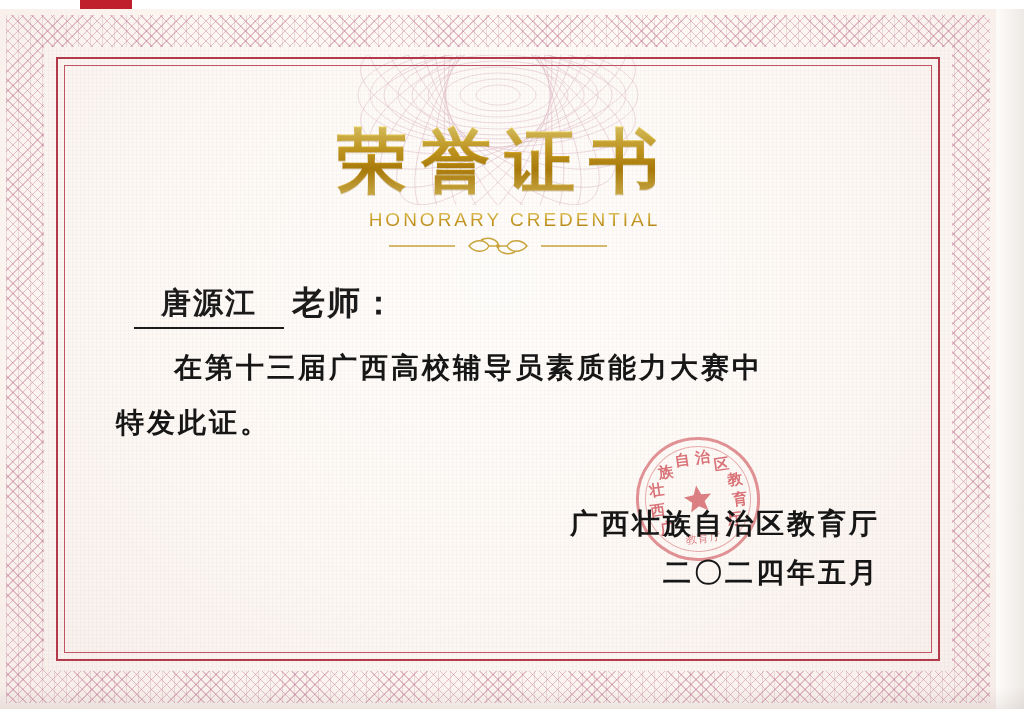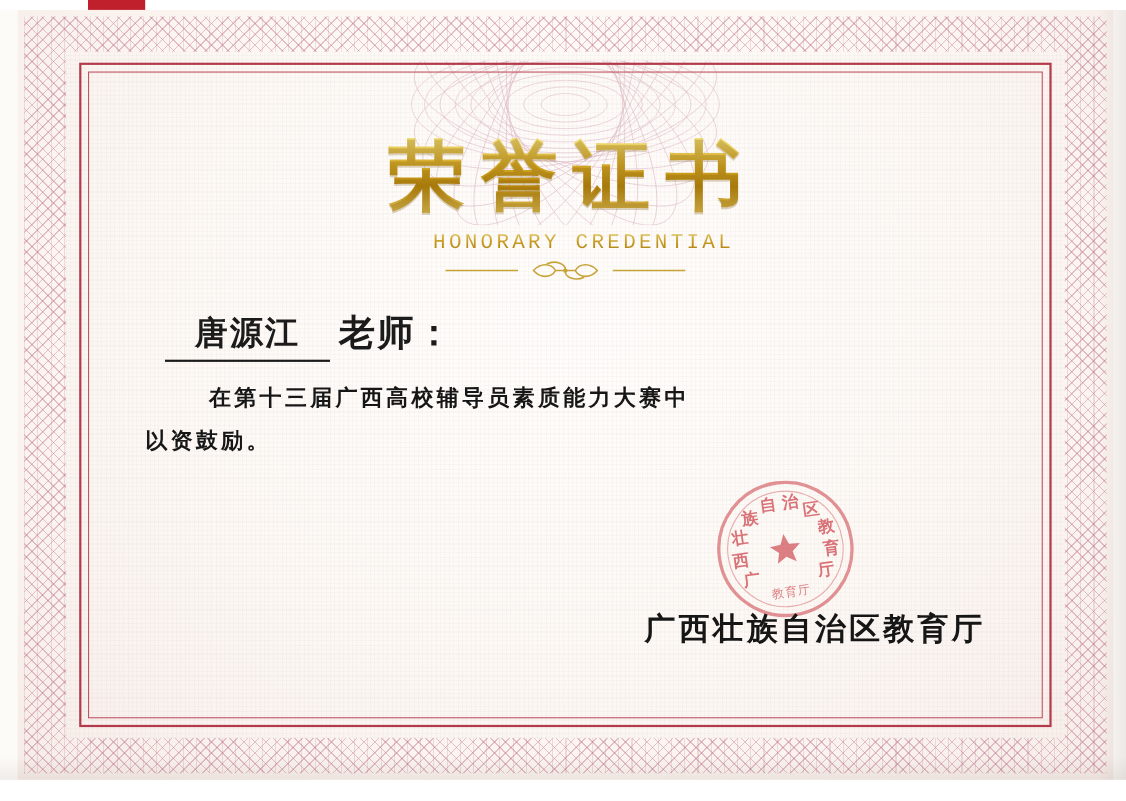--- a/index.html
+++ b/index.html
@@ -38,21 +38,21 @@
     top: 0;
     width: 1024px;
     height: 9px;
     background: #ffffff;
     z-index: 30;
   }
 
   
   .certificate {
     position: absolute;
-    left: 16px;
+    left: 0;
     top: 9px;
     width: 996px;
     height: 700px;
     background:
       radial-gradient(ellipse at 50% 40%, #fffdfa 0%, #fdf7f2 55%, #f6ece8 100%);
   }
 
   
   .guilloche {
     position: absolute;
@@ -144,21 +144,21 @@
     background: linear-gradient(180deg, #f3e07a 0%, #d4a824 35%, #b8860b 60%, #e8cc63 100%);
     -webkit-background-clip: text;
     background-clip: text;
     color: transparent;
     text-shadow: 0 1px 0 rgba(120,85,10,0.25);
     display: inline-block;
     padding-left: 14px;
   }
   .title-en {
     margin-top: 10px;
-    font-family: Liberation Mono, monospace;
+    font-family: Liberation Sans, sans-serif;
     font-size: 19px;
     letter-spacing: 3px;
     background: linear-gradient(180deg, #e6cf72 0%, #c79b22 50%, #a8780d 100%);
     -webkit-background-clip: text;
     background-clip: text;
     color: transparent;
     margin-left: 33px;
   }
   .title-flourish {
     margin: 6px auto 0;
@@ -195,22 +195,22 @@
     padding-bottom: 3px;
   }
 
   .body-text {
     position: absolute;
     left: 52px;
     right: 48px;
     top: 278px;
   }
   .body-line {
-    font-family: Liberation Sans, sans-serif;
-    font-size: 20px;
+    font-family: Liberation Mono, monospace;
+    font-size: 28px;
     font-weight: bold;
     color: #161616;
     letter-spacing: 3px;
     line-height: 1.95;
     white-space: nowrap;
   }
   .indent {
     padding-left: 58px;
   }
 
@@ -387,21 +387,21 @@
         </div>
       </div>
 
       <div class="recipient-row">
         <span class="recipient-name">唐源江</span>
         <span class="recipient-suffix">老师：</span>
       </div>
 
       <div class="body-text">
         <div class="body-line indent">在第十三届广西高校辅导员素质能力大赛中</div>
-        <div class="body-line">以资鼓励。</div>
+        <div class="body-line">特发此证。</div>
       </div>
 
       <div class="seal">
         <div class="seal-inner"></div>
         <div class="seal-text">
           <div class="seal-char" style="transform: rotate(-126deg) translateY(-42px) rotate(126deg);">广</div>
           <div class="seal-char" style="transform: rotate(-98deg) translateY(-42px) rotate(98deg);">西</div>
           <div class="seal-char" style="transform: rotate(-70deg) translateY(-42px) rotate(70deg);">壮</div>
           <div class="seal-char" style="transform: rotate(-42deg) translateY(-42px) rotate(42deg);">族</div>
           <div class="seal-char" style="transform: rotate(-14deg) translateY(-42px) rotate(14deg);">自</div>
@@ -414,20 +414,21 @@
         <div class="seal-star">
           <svg width="30" height="30" viewBox="0 0 24 24" aria-hidden="true">
             <polygon points="12,1 15.1,8.6 23,9.2 17,14.4 18.9,22 12,17.8 5.1,22 7,14.4 1,9.2 8.9,8.6" fill="rgba(196,35,45,0.72)"></polygon>
           </svg>
         </div>
         <div class="seal-bottom">教育厅</div>
       </div>
 
       <div class="signature">
         <div class="sign-line">广西壮族自治区教育厅</div>
+        <div class="sign-line">二〇二四年五月</div>
       </div>
 
     </div>
   </div>
 
   <div class="scan-shadow-right"></div>
   <div class="scan-shadow-bottom"></div>
   <div class="bottom-white"></div>
 </div>
 

